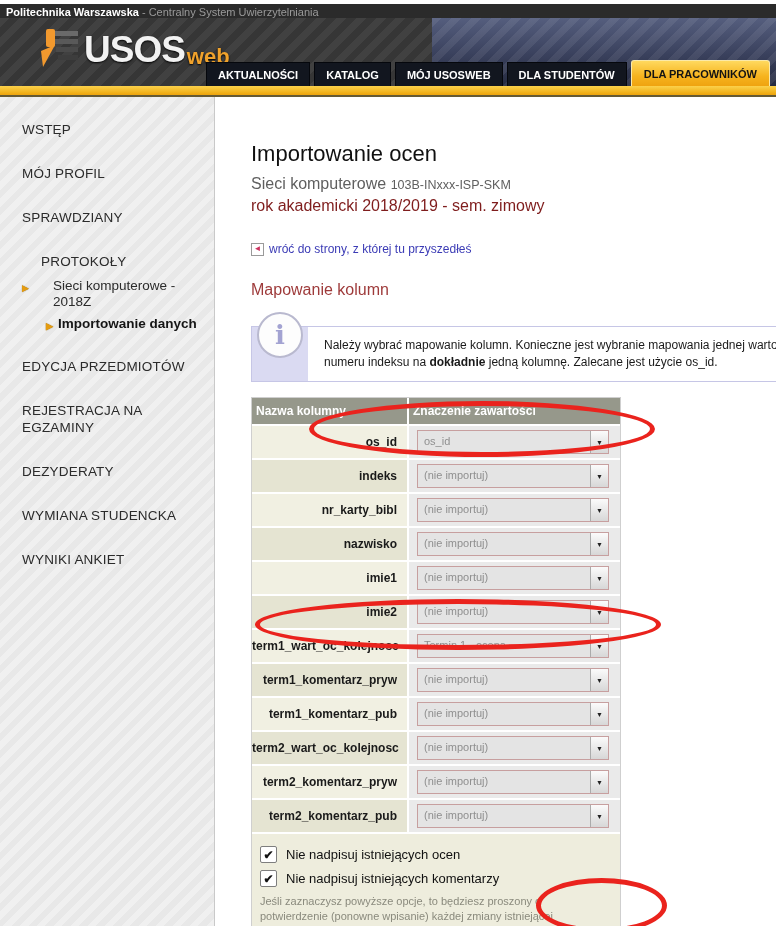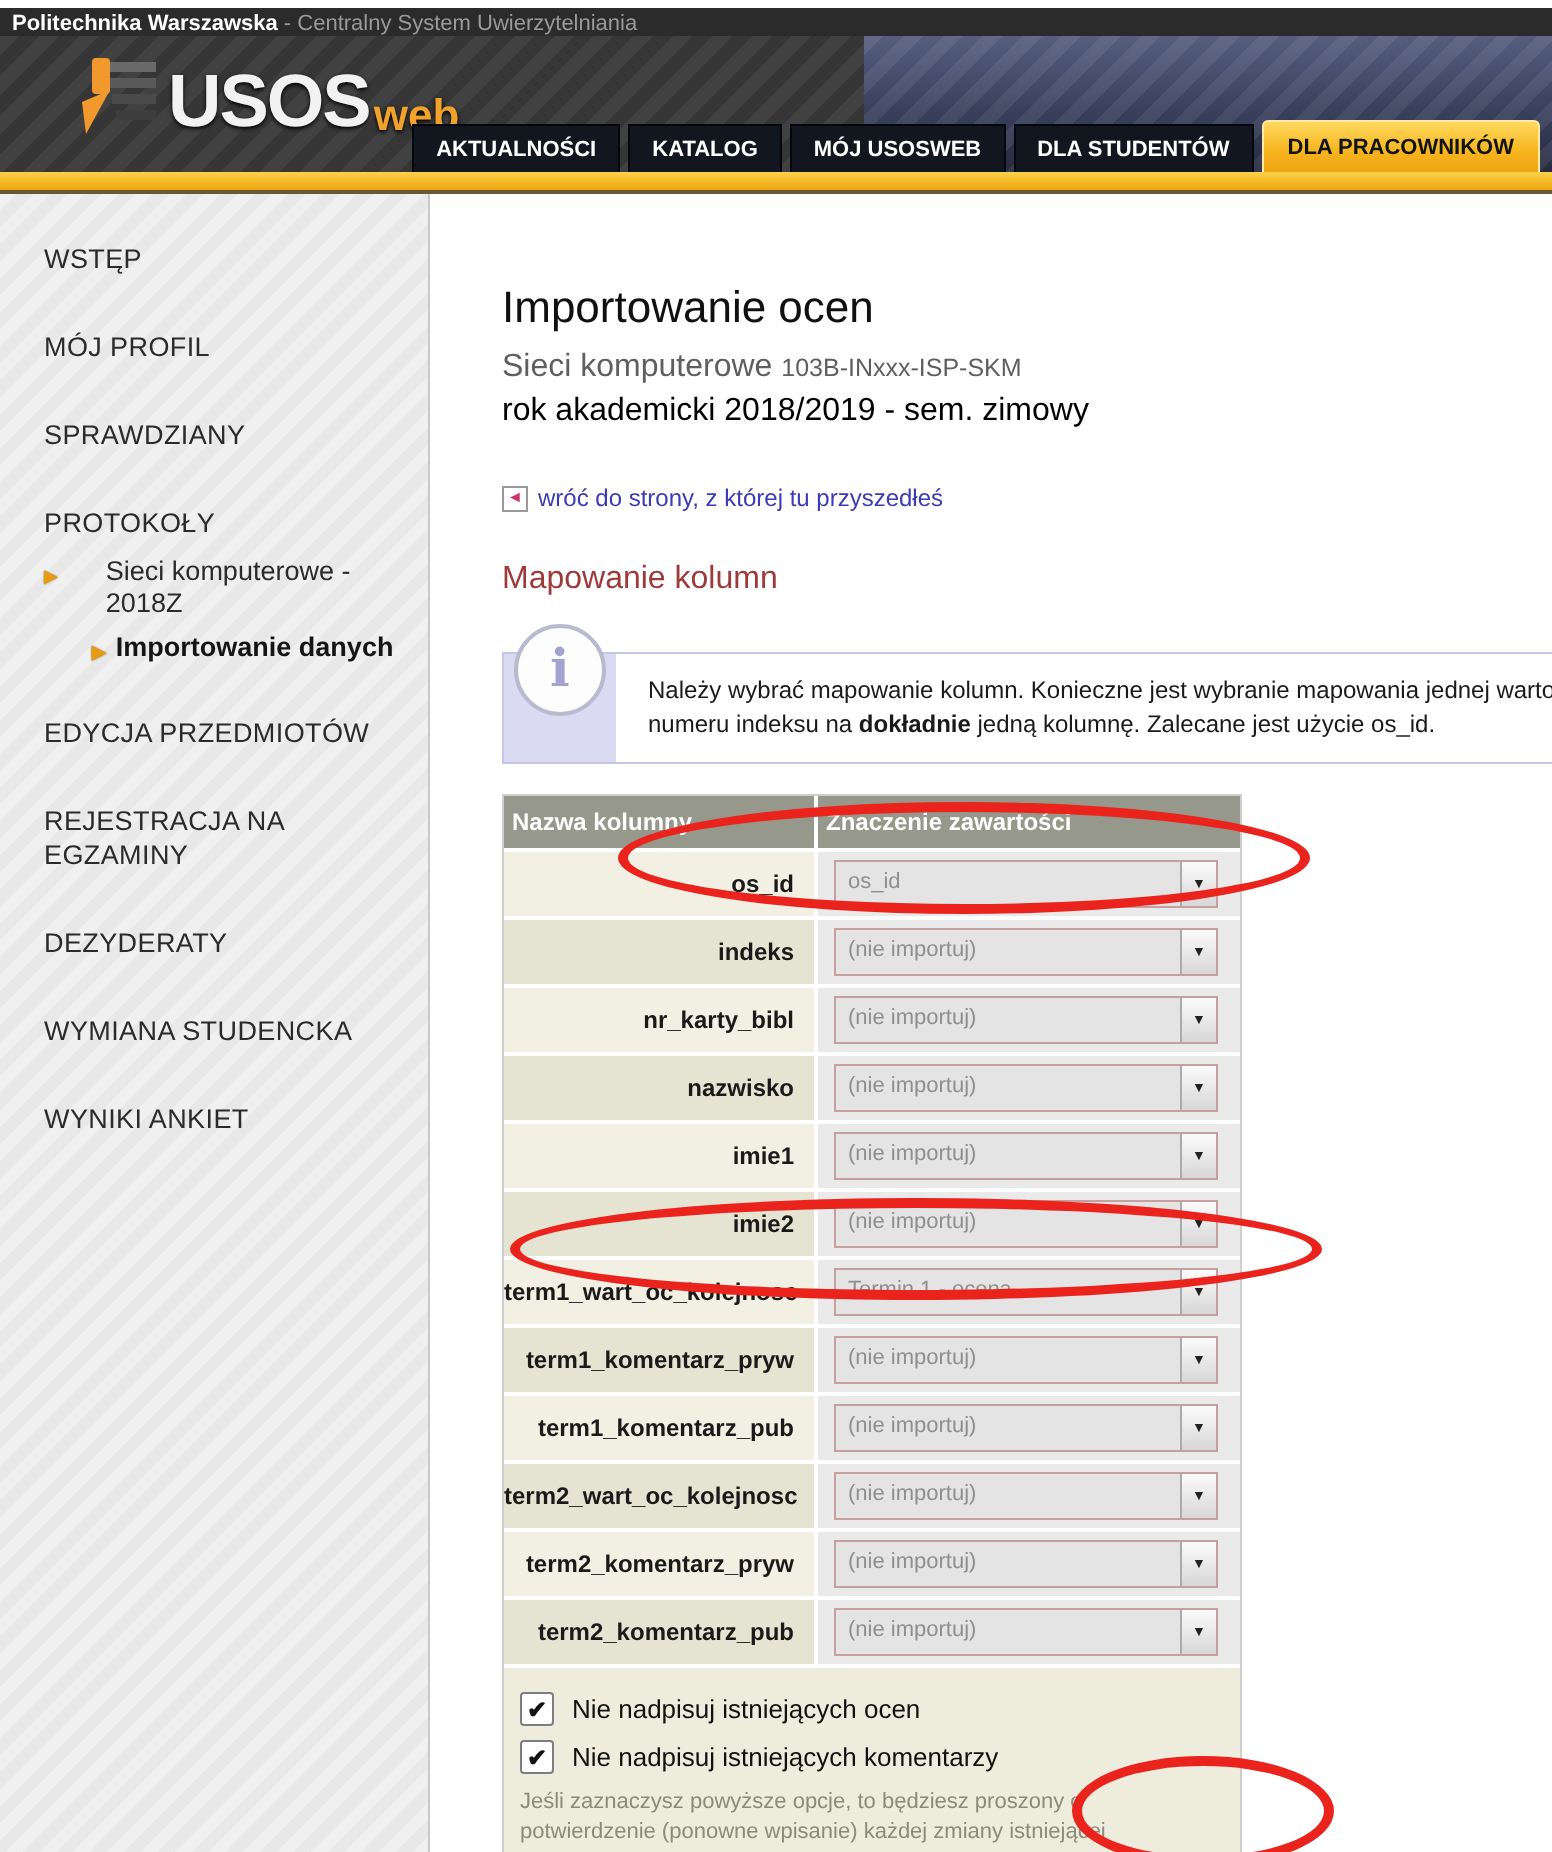--- a/index.html
+++ b/index.html
@@ -59,21 +59,21 @@
   .menu-item{margin-bottom:27px;cursor:pointer;letter-spacing:.2px;line-height:17px;width:170px;}
   .submenu{margin:8px 0 0 0;font-size:13.5px;}
   .subitem{display:flex;margin:0 0 6px 0;cursor:pointer;line-height:16px;}
   .subitem .tri{color:#e59c10;font-size:9px;margin:2px 5px 0 0;text-shadow:0 0 1px #7a5200;}
   .subitem-l2{margin-left:24px;font-weight:bold;color:#151515;}
   
   .content{position:absolute;left:216px;top:97px;width:560px;height:829px;background:#ffffff;}
   .page-title{margin:44px 0 0 35px;font-size:22px;color:#101010;}
   .subtitle1{margin:8px 0 0 35px;font-size:16px;color:#5f5f5f;}
   .subtitle1 .code{font-size:12.5px;}
-  .subtitle2{margin:4px 0 0 35px;font-size:16px;color:#000000;}
+  .subtitle2{margin:4px 0 0 35px;font-size:16px;color:#7f1d1d;}
   .back-link{margin:27px 0 0 35px;display:flex;align-items:center;cursor:pointer;}
   .back-ico{width:11px;height:11px;border:1px solid #9a9a9a;background:#fff;
     display:flex;align-items:center;justify-content:center;
     color:#cc3360;font-size:8px;line-height:1;margin-right:5px;}
   .back-link a{color:#3b3bb5;font-size:12px;text-decoration:none;}
   .section-h{margin:25px 0 0 35px;font-size:16px;color:#9e3a3a;}
   
   .infobox{
     position:relative;margin:27px 0 0 35px;width:720px;display:flex;
     border:1px solid #c6c6e6;box-sizing:border-box;
@@ -155,21 +155,21 @@
     <div class="tab active">DLA PRACOWNIKÓW</div>
   </div>
 </div>
 <div class="goldbar"></div>
 
 <div class="sidebar">
   <div class="menu">
     <div class="menu-item">WSTĘP</div>
     <div class="menu-item">MÓJ PROFIL</div>
     <div class="menu-item">SPRAWDZIANY</div>
-    <div class="menu-item" style="margin-bottom:0;">PROTOKOŁY</div>
+    <div class="menu-item" style="margin-bottom:0;margin-left:19px;">PROTOKOŁY</div>
     <div class="submenu">
       <div class="subitem">
         <span class="tri">▶</span>
         <span style="width:140px;margin-left:19px;">Sieci komputerowe - 2018Z</span>
       </div>
       <div class="subitem subitem-l2">
         <span class="tri">▶</span>
         <span>Importowanie danych</span>
       </div>
     </div>

